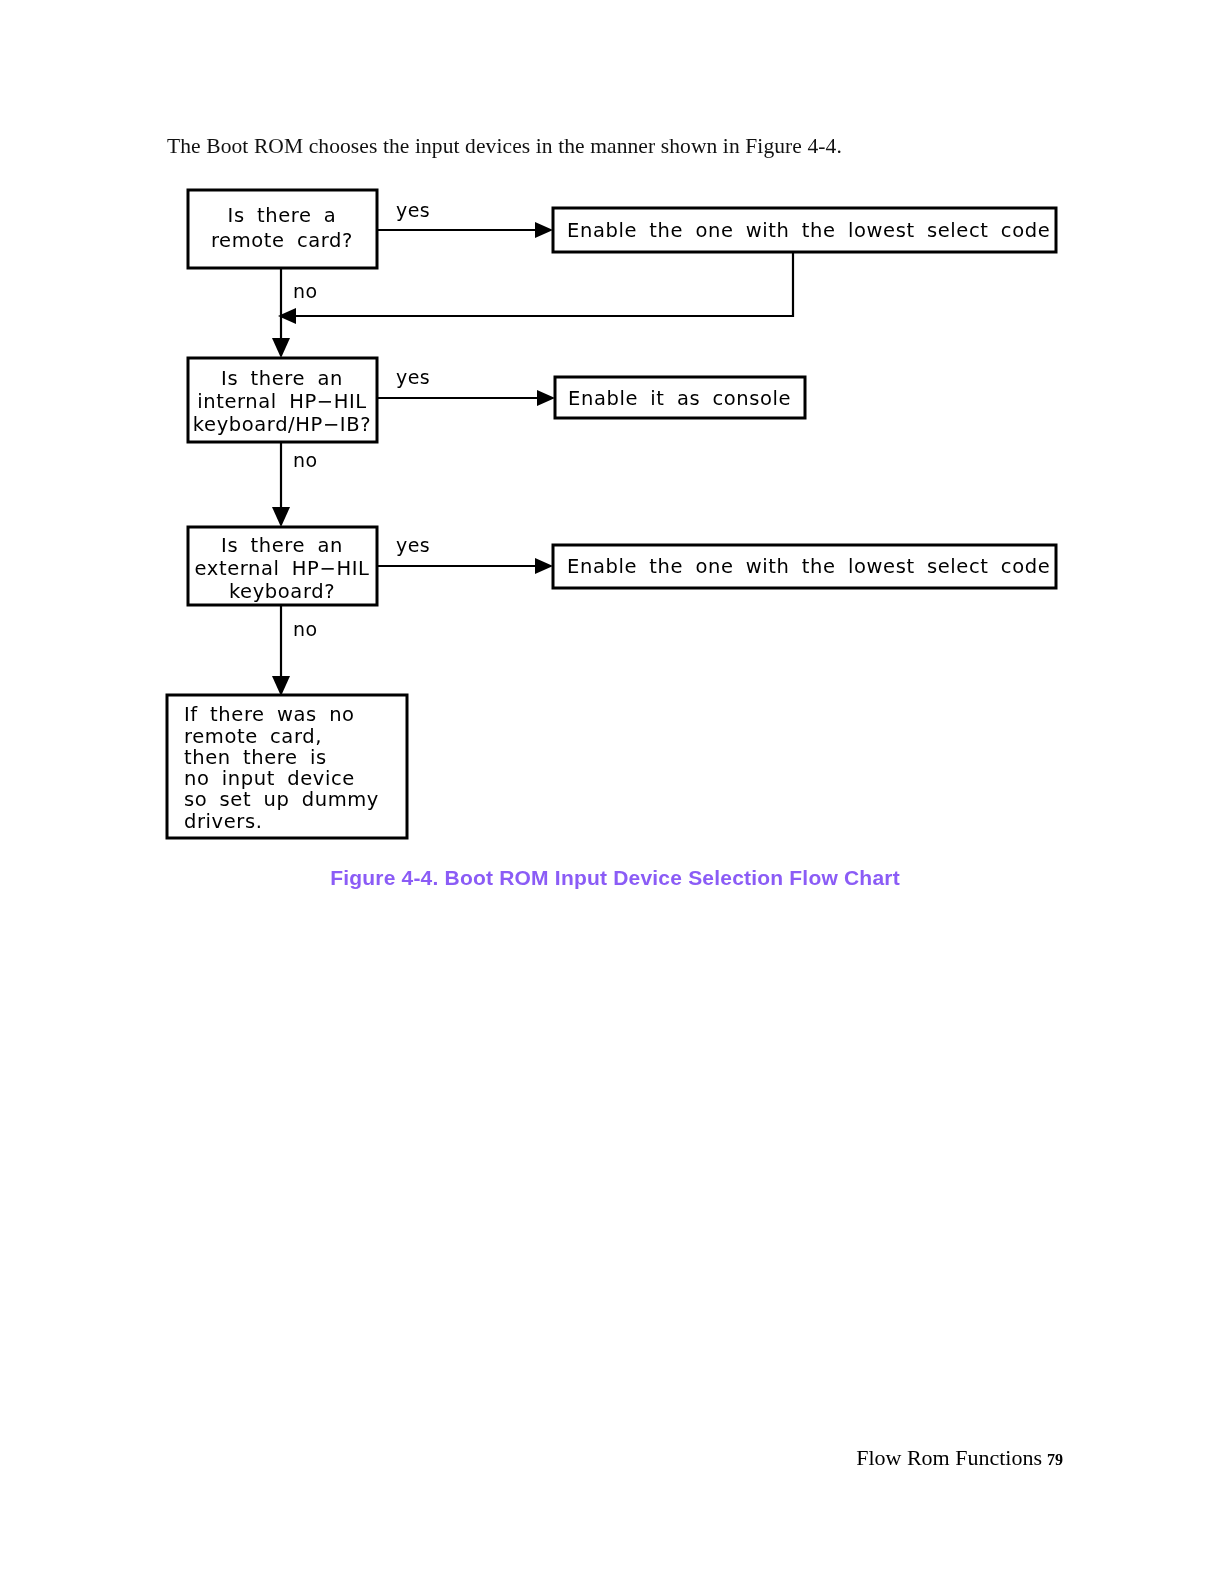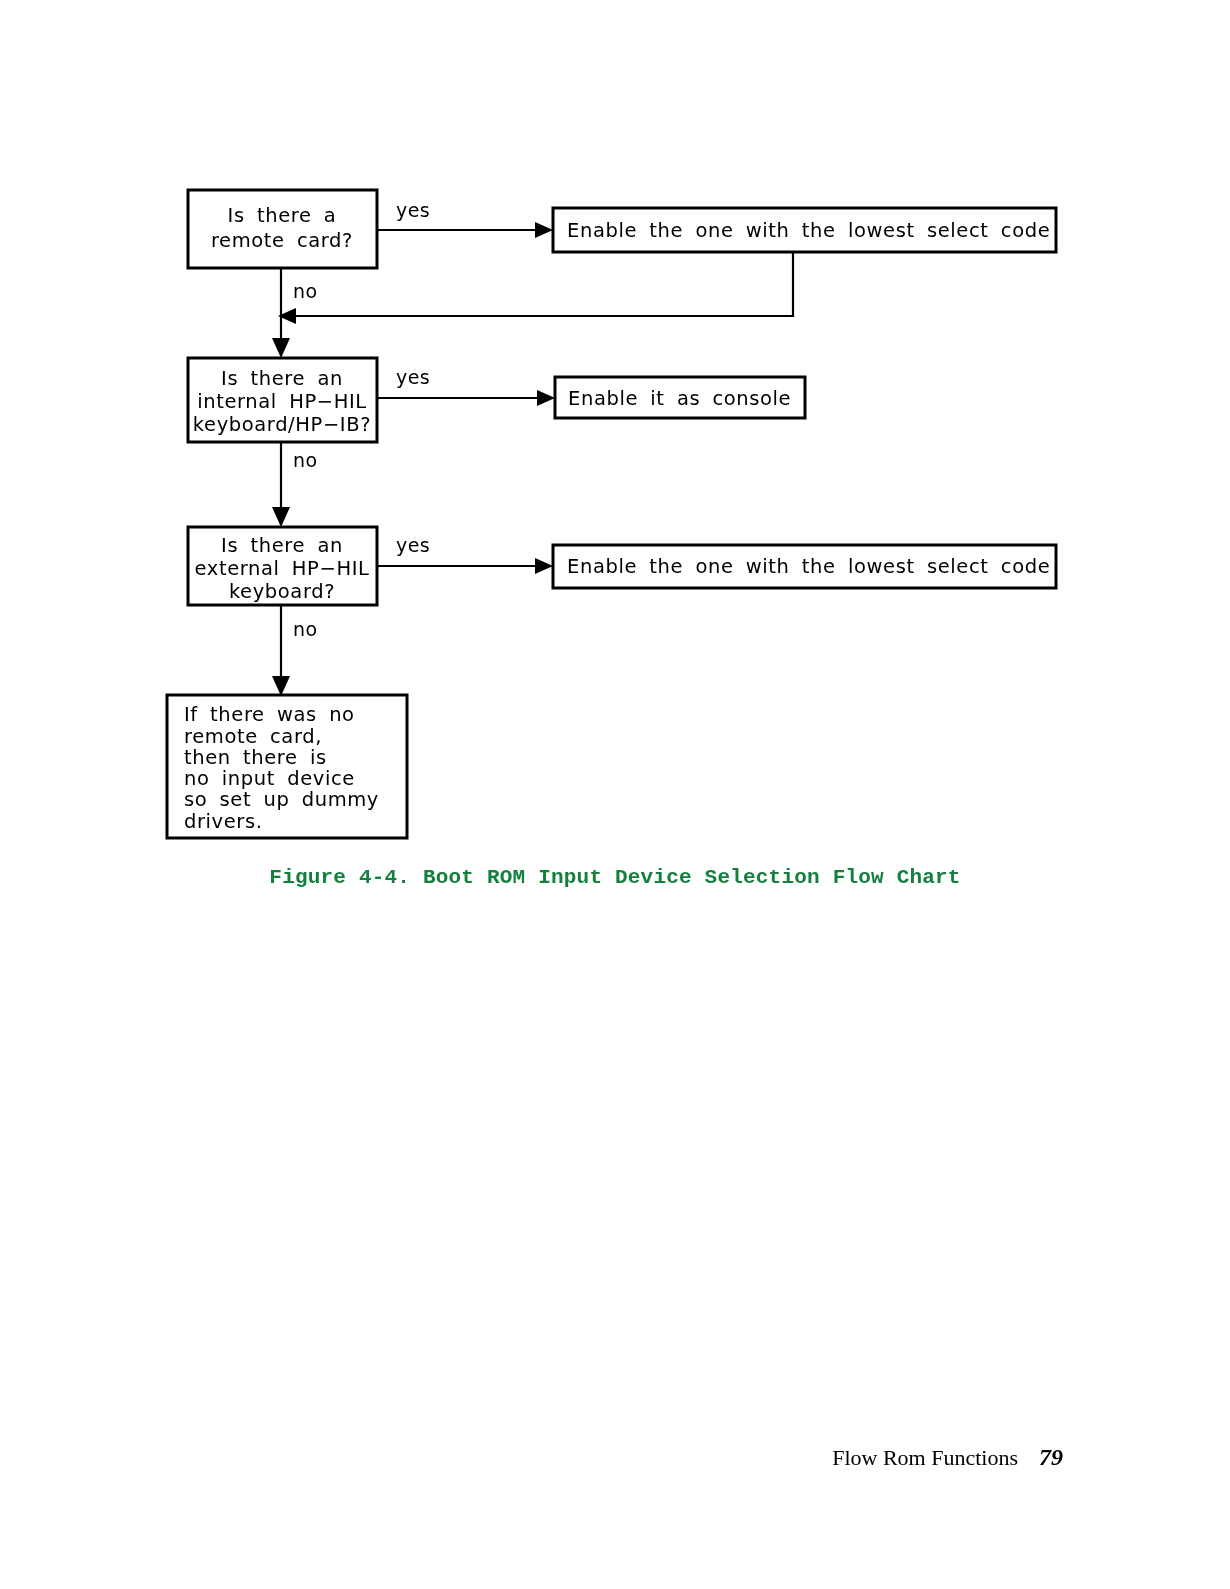--- a/index.html
+++ b/index.html
@@ -74,49 +74,49 @@
     fill: #000000;
   }
 
   
   .caption {
     position: absolute;
     left: 0;
     top: 866px;
     width: 1230px;
     text-align: center;
-    font-family: Liberation Mono, monospace;
+    font-family: Liberation Sans, sans-serif;
     font-weight: bold;
     font-size: 21px;
     letter-spacing: 0.2px;
-    color: #15803d;
+    color: #8b5cf6;
   }
 
   
   .footer {
     position: absolute;
     right: 167px;
     bottom: 118px;
     font-family: "Liberation Serif", serif;
     font-size: 22px;
     color: #000;
     white-space: nowrap;
   }
   .footer .pageno {
     font-weight: bold;
-    font-size: 24px;
-    margin-left: 21px;
-    font-style: italic;
+    font-size: 16px;
+    margin-left: 5px;
   }
 </style>
 </head>
 <body>
 
 <div class="page">
 
+  <p class="intro">The Boot ROM chooses the input devices in the manner shown in Figure 4-4.</p>
 
   <div class="figure">
     <svg width="1230" height="900" viewBox="0 0 1230 900">
 
       <rect class="box" x="188" y="190" width="189" height="78"></rect>
       <text class="fc-text" x="282" y="222" text-anchor="middle">Is  there  a</text>
       <text class="fc-text" x="282" y="247" text-anchor="middle">remote  card?</text>
 
       <path class="wire" d="M 378 230 L 545 230"></path>
       <polygon class="arrowhead" points="553,230 535,222 535,238"></polygon>

